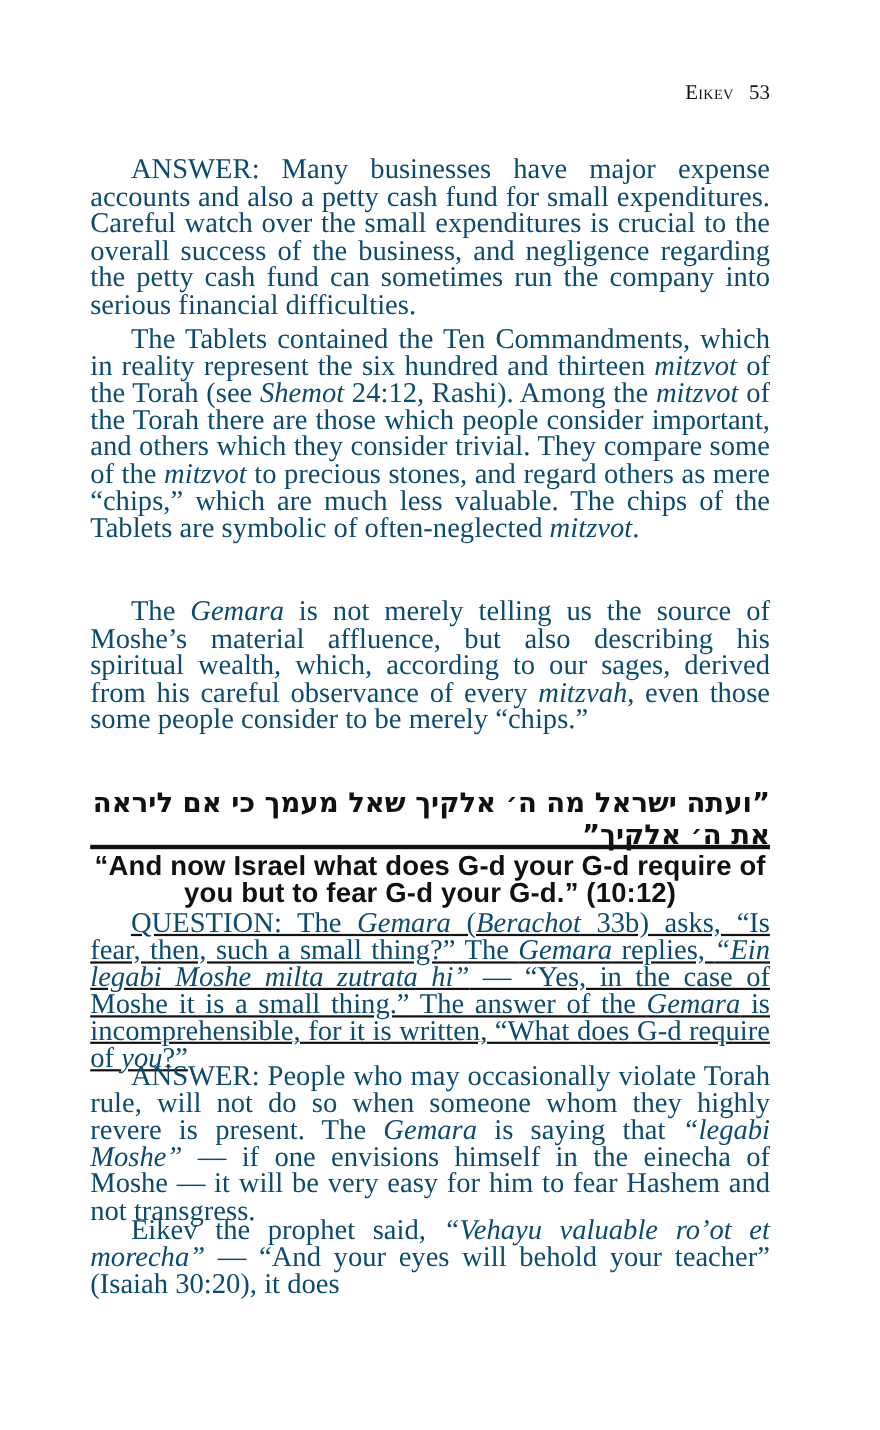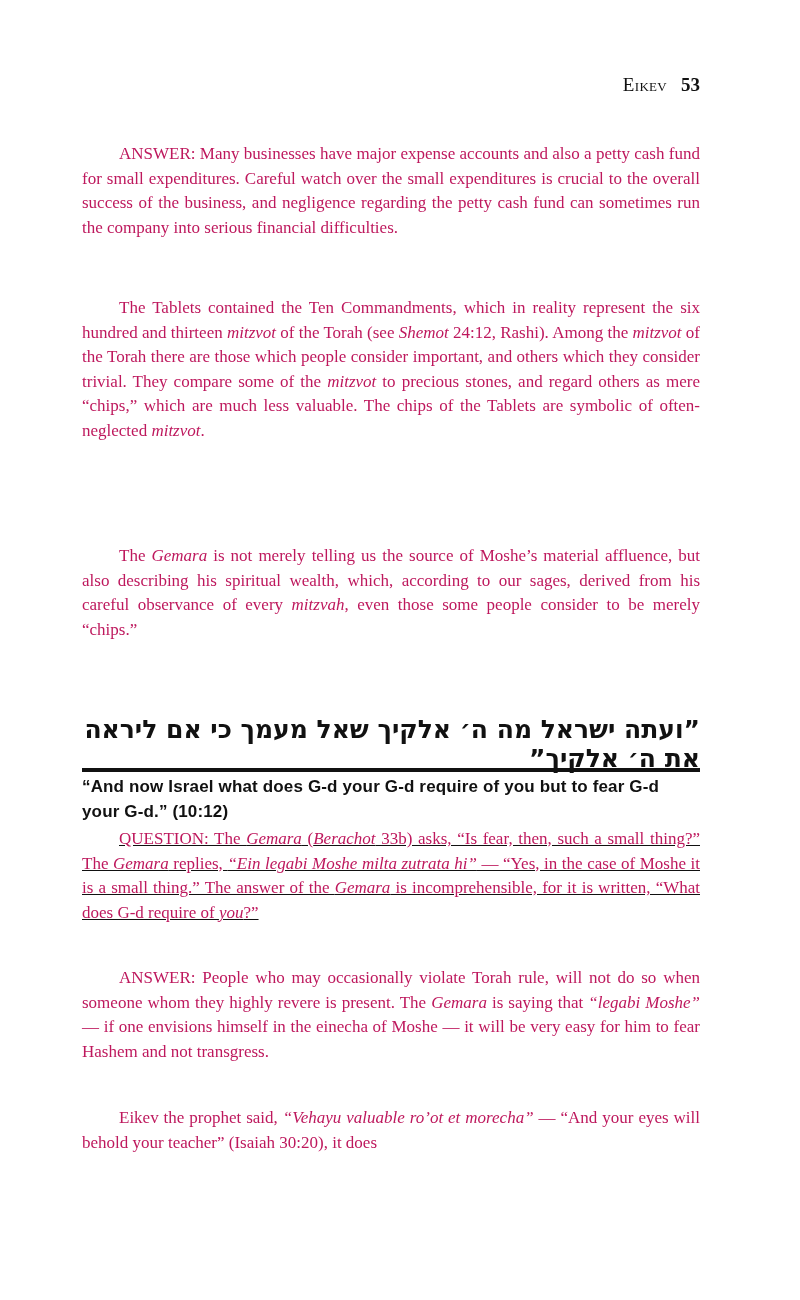--- a/index.html
+++ b/index.html
@@ -4,43 +4,44 @@
 <style>
   html, body { margin: 0; padding: 0; background: #ffffff; }
   body { width: 800px; height: 1300px; position: relative; overflow: hidden; color: #111; }
   .page { position: absolute; left: 82px; top: 0; width: 618px; }
   .running-head {
     position: absolute; top: 74px; right: 0;
     font-family: "Liberation Serif", "DejaVu Serif", serif;
     font-size: 19px; color: #111; white-space: nowrap;
   }
   .running-head .title { font-variant: small-caps; letter-spacing: 0.3px; margin-top: 24px; }
-  .running-head .pagenum { font-weight: bold; margin-left: 14px; }
+  .running-head .pagenum { font-weight: normal; margin-left: 14px; }
   .body-text {
     font-family: "Liberation Serif", "DejaVu Serif", serif;
-    font-size: 17px; line-height: 24.6px; text-align: justify;
-    margin: 0; text-indent: 37px; color: #be185d;
+    font-size: 26px; line-height: 24.6px; text-align: justify;
+    margin: 0; text-indent: 37px; color: #0c4a6e;
   }
   .para-block { position: absolute; left: 0; width: 618px; }
   .hebrew-heading {
     position: absolute; left: 0; width: 618px; top: 715px;
     direction: rtl; text-align: right;
     font-family: "DejaVu Sans", sans-serif; font-weight: bold;
     font-size: 25px; line-height: 29px; color: #111;
     padding-right: 0px;
   }
   .heading-rule {
     position: absolute; left: 0; width: 618px; top: 768px;
     height: 0; border-top: 4px solid #111;
   }
   .english-heading {
     position: absolute; left: 0; width: 618px; top: 775px;
     font-family: "Liberation Sans", "DejaVu Sans", sans-serif; font-weight: bold;
-    font-size: 17px; line-height: 24.5px; color: #111;
+    font-size: 25px; line-height: 24.5px; color: #111;
     letter-spacing: 0.15px;
+    text-align: center;
   }
   i { font-style: italic; }
 </style>
 </head>
 <body>
 
 <div class="page">
 
   <div class="running-head">
     <span class="title">Eikev</span><span class="pagenum">53</span>

